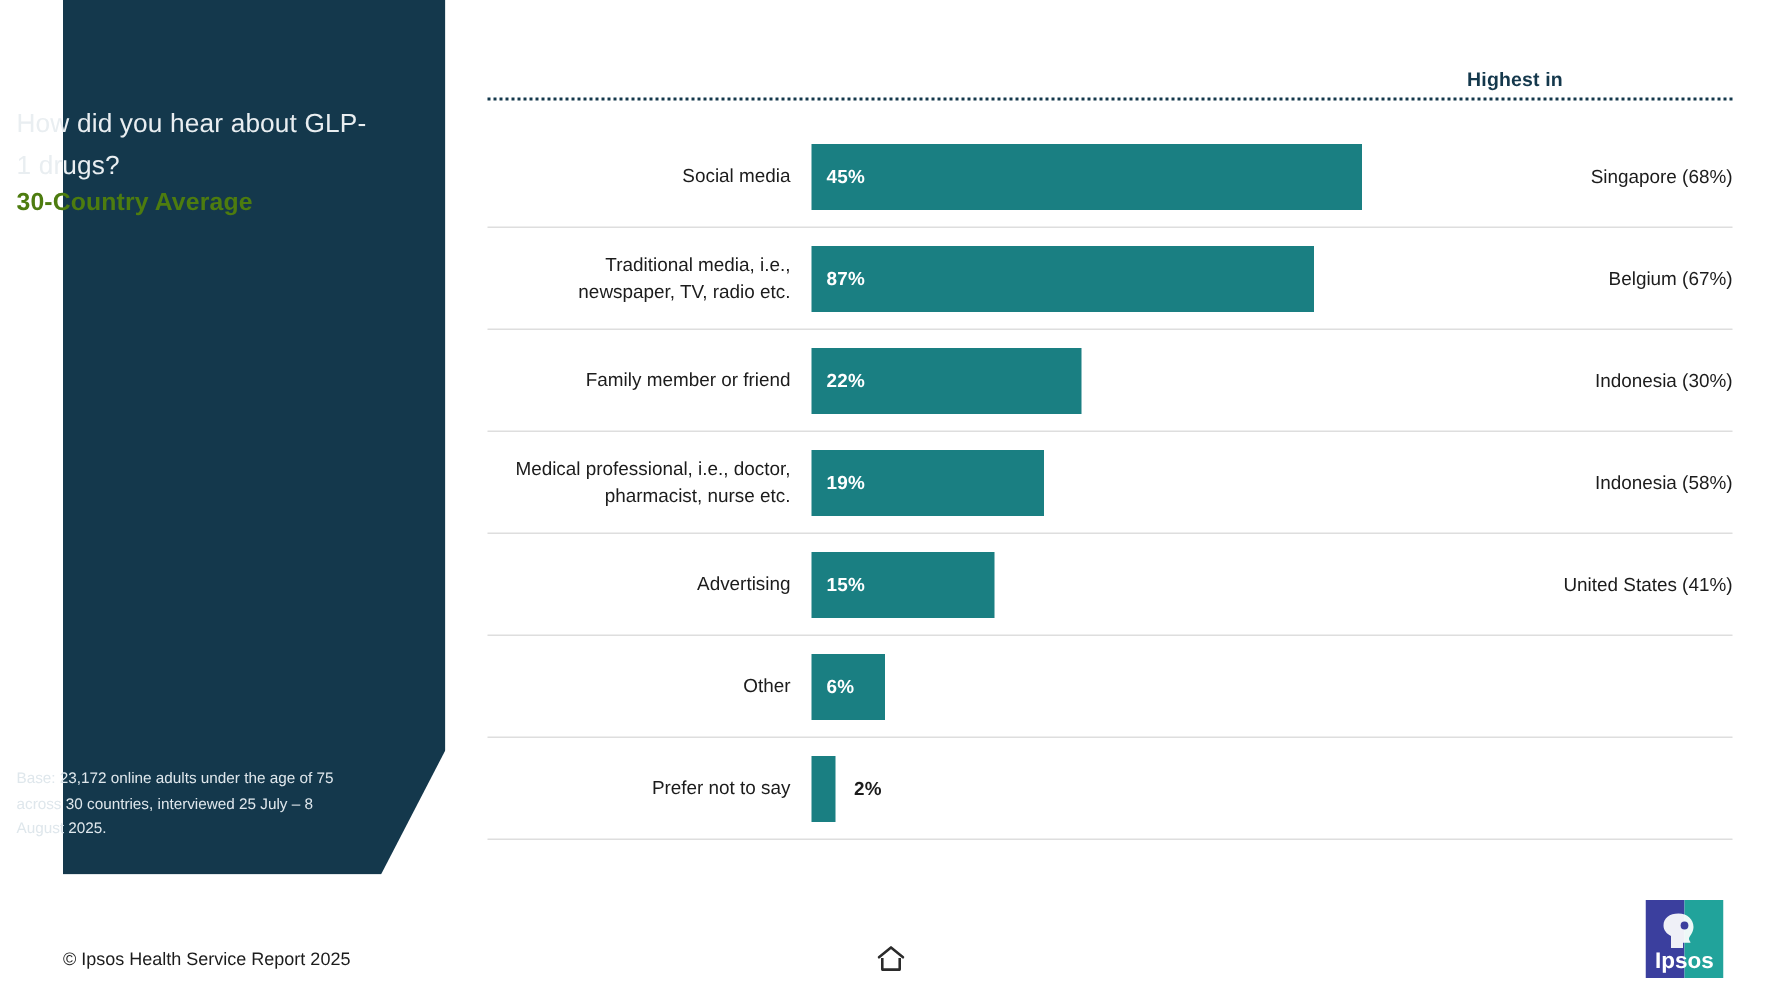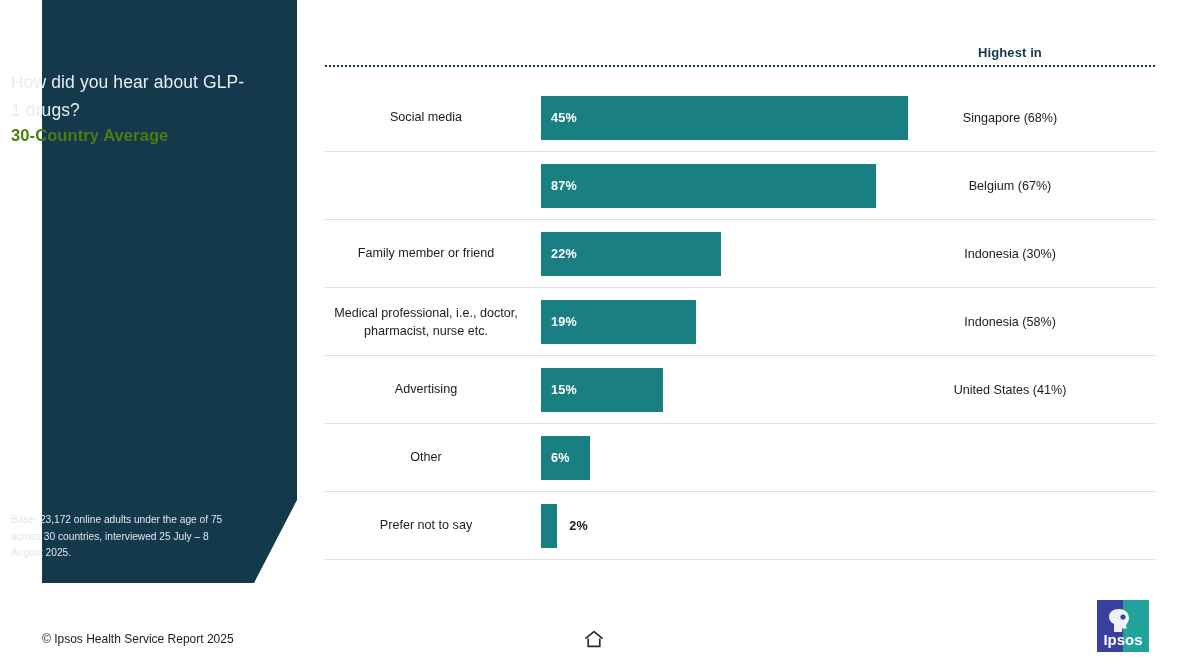--- a/index.html
+++ b/index.html
@@ -97,21 +97,21 @@
     left: 0;
     bottom: 0;
     width: 830px;
     height: 1px;
     background: #dedede;
   }
   .row-label {
     position: absolute;
     left: 0;
     width: 202px;
-    text-align: center;
+    text-align: right;
     font-size: 12.6px;
     line-height: 17.5px;
     color: #1c1c1c;
     top: 50%;
     transform: translateY(-50%);
   }
   .bar {
     position: absolute;
     left: 216px;
     top: 50%;
@@ -129,21 +129,21 @@
     color: #ffffff;
     letter-spacing: 0.2px;
   }
   .bar-value.outside {
     color: #1c1c1c;
   }
   .highest-value {
     position: absolute;
     left: 540px;
     width: 290px;
-    text-align: center;
+    text-align: right;
     top: 50%;
     transform: translateY(-50%);
     font-size: 12.6px;
     color: #1c1c1c;
   }
 
   
   #footer-copyright {
     position: absolute;
     left: 42px;
@@ -180,20 +180,21 @@
   <div id="dotted-rule"></div>
   <div id="rows-container">
       <div class="row" style="top: 84px;">
         <div class="row-label">Social media</div>
         <div class="bar" style="width: 367.2px;"></div>
         <div class="bar-value">45%</div>
         <div class="highest-value">Singapore (68%)</div>
         <div class="row-sep"></div>
       </div>
       <div class="row" style="top: 152px;">
+        <div class="row-label">Traditional media, i.e.,<br>newspaper, TV, radio etc.</div>
         <div class="bar" style="width: 334.56px;"></div>
         <div class="bar-value">87%</div>
         <div class="highest-value">Belgium (67%)</div>
         <div class="row-sep"></div>
       </div>
       <div class="row" style="top: 220px;">
         <div class="row-label">Family member or friend</div>
         <div class="bar" style="width: 179.52px;"></div>
         <div class="bar-value">22%</div>
         <div class="highest-value">Indonesia (30%)</div>

